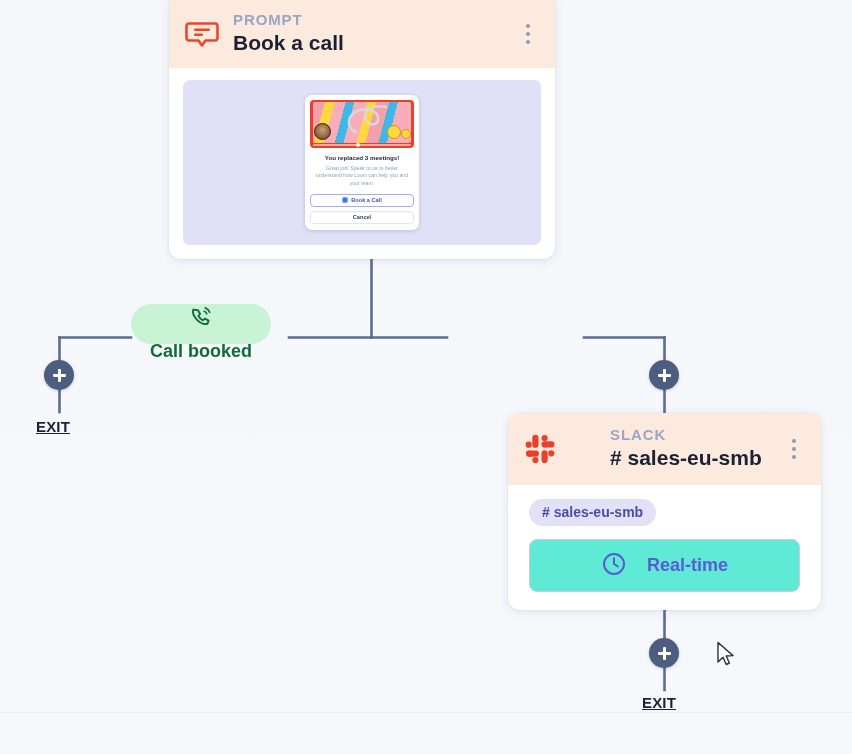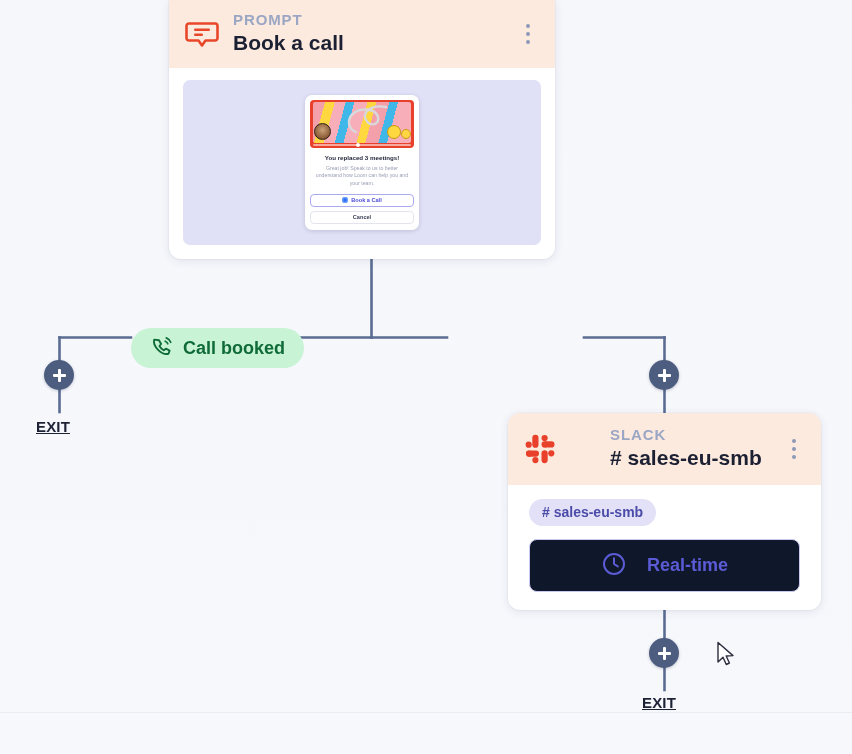--- a/index.html
+++ b/index.html
@@ -276,21 +276,21 @@
     font-weight: 600;
     padding: 6px 13px;
     border-radius: 14px;
     line-height: 1.1;
   }
   .realtime-btn {
     margin-top: 13px;
     height: 51px;
     border: 1px solid #c9c8ee;
     border-radius: 8px;
-    background: #0f172a;
+    background: #5eead4;
     display: flex;
     align-items: center;
     justify-content: center;
     gap: 20px;
     cursor: pointer;
   }
   .realtime-btn .label {
     font-size: 18px;
     font-weight: 600;
     color: #5b5bd6;
@@ -304,22 +304,23 @@
     gap: 9px;
     border-radius: 20px;
     padding: 0 19px;
     height: 40px;
     box-sizing: border-box;
     white-space: nowrap;
     cursor: pointer;
   }
   #pill-call-booked {
     left: 131px;
-    top: 328px;
+    top: 304px;
     background: #c8f3d5;
+    flex-direction: column;
   }
   #pill-call-booked .pill-label {
     font-size: 18px;
     font-weight: 700;
     color: #0f6b38;
   }
   #pill-dismissed {
     left: 447px;
     top: 317px;
     background: #fdeedc;

